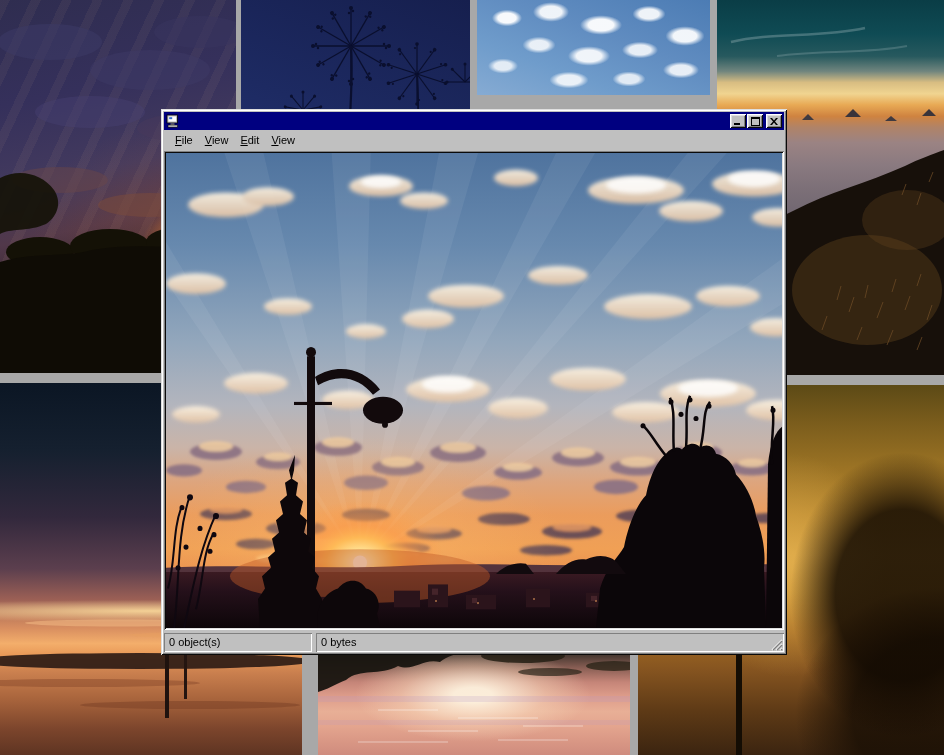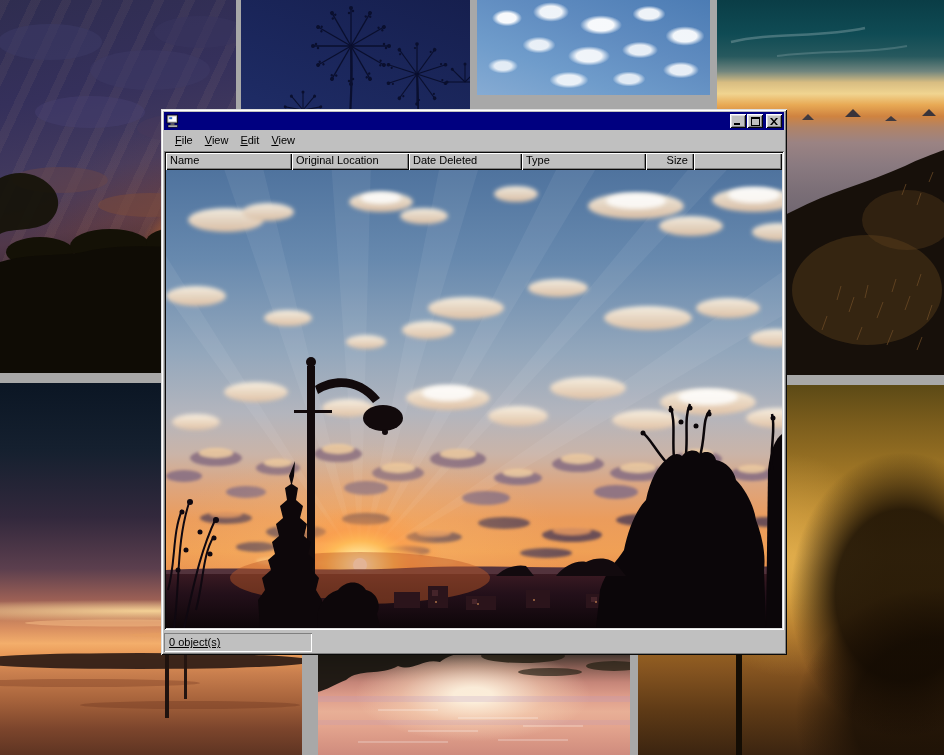--- a/index.html
+++ b/index.html
@@ -73,21 +73,21 @@
   #listview { position:absolute; left:3px; top:42px; right:3px; bottom:25px; background:#c0c0c0; padding:2px;
     box-shadow: inset 1px 1px 0 #808080, inset -1px -1px 0 #ffffff, inset 2px 2px 0 #0a0a0a, inset -2px -2px 0 #dfdfdf;
     display:flex; flex-direction:column; }
   #header-row { display:flex; height:17px; flex:0 0 17px; }
   .hdr { background:#c0c0c0; padding:1px 4px 0; white-space:nowrap; overflow:hidden;
     box-shadow: inset 1px 1px 0 #ffffff, inset -1px -1px 0 #0a0a0a, inset -2px -2px 0 #808080; }
   .hdr.c0{width:126px}.hdr.c1{width:117px}.hdr.c2{width:113px}.hdr.c3{width:124px}
   .hdr.c4{width:48px; text-align:right; padding-right:6px}.hdr.c5{flex:1}
   #list-content { flex:1; position:relative; overflow:hidden; background:#5a7aa0; }
   #list-content svg { position:absolute; left:0; top:0; width:100%; height:100%; }
-  #statusbar { position:absolute; left:3px; right:3px; bottom:3px; height:19px; display:flex;text-decoration:underline; }
+  #statusbar { position:absolute; left:3px; right:3px; bottom:3px; height:19px; display:flex; }
   .status-panel { box-shadow: inset 1px 1px 0 #808080, inset -1px -1px 0 #ffffff; padding:3px 0 0 5px; }
   #status-left { width:148px; margin-right:4px; }
   #status-right { flex:1; position:relative; }
   #resize-grip { position:absolute; right:1px; bottom:1px; width:13px; height:13px; }
 </style>
 </head>
 <body>
 
 <div class="photo" id="ph-a">
   <svg viewBox="0 0 236 373" preserveAspectRatio="none">
@@ -276,28 +276,20 @@
   </div>
 
   <div id="menubar">
     <span class="menu-item">File</span>
     <span class="menu-item">View</span>
     <span class="menu-item">Edit</span>
     <span class="menu-item">View</span>
   </div>
 
   <div id="listview">
-    <div id="header-row">
-      <div class="hdr c0">Name</div>
-      <div class="hdr c1">Original Location</div>
-      <div class="hdr c2">Date Deleted</div>
-      <div class="hdr c3">Type</div>
-      <div class="hdr c4">Size</div>
-      <div class="hdr c5"></div>
-    </div>
     <div id="list-content">
       <svg viewBox="0 0 616 458" preserveAspectRatio="none">
         <defs>
           <linearGradient id="sky" x1="0" y1="0" x2="0" y2="1">
             <stop offset="0" stop-color="#4f739e"></stop>
               <stop offset=".22" stop-color="#6789ae"></stop>
             <stop offset=".45" stop-color="#93a7bc"></stop>
               <stop offset=".60" stop-color="#b3b5bd"></stop>
             <stop offset=".70" stop-color="#cab4a8"></stop>
               <stop offset=".78" stop-color="#dda57e"></stop>
@@ -532,14 +524,27 @@
           <circle cx="607" cy="248" r="2.5" fill="#0b0609"></circle>
           <path d="M390,406 C398,396 410,390 420,392 C432,386 446,388 452,396 L460,406 Z" fill="#120a0e"></path>
           <path d="M330,406 C338,398 350,394 360,396 L368,406 Z" fill="#120a0e"></path>
         </g>
       </svg>
     </div>
   </div>
 
   <div id="statusbar">
     <div class="status-panel" id="status-left">0 object(s)</div>
+    <div class="status-panel" id="status-right">
+      <span>0 bytes</span>
+      <svg id="resize-grip" viewBox="0 0 13 13">
+        <g stroke-width="1.2" fill="none">
+          <path d="M2,12 L12,2" stroke="#ffffff"></path>
+            <path d="M3,12 L12,3" stroke="#808080"></path>
+          <path d="M6,12 L12,6" stroke="#ffffff"></path>
+            <path d="M7,12 L12,7" stroke="#808080"></path>
+          <path d="M10,12 L12,10" stroke="#ffffff"></path>
+            <path d="M11,12 L12,11" stroke="#808080"></path>
+        </g>
+      </svg>
+    </div>
   </div>
 </div>
 
 </body></html>

